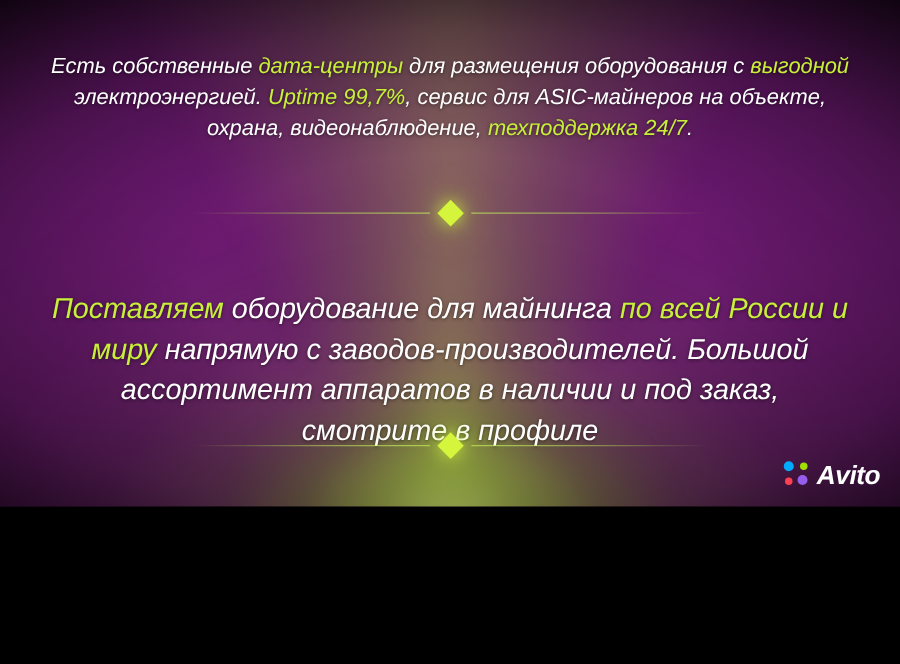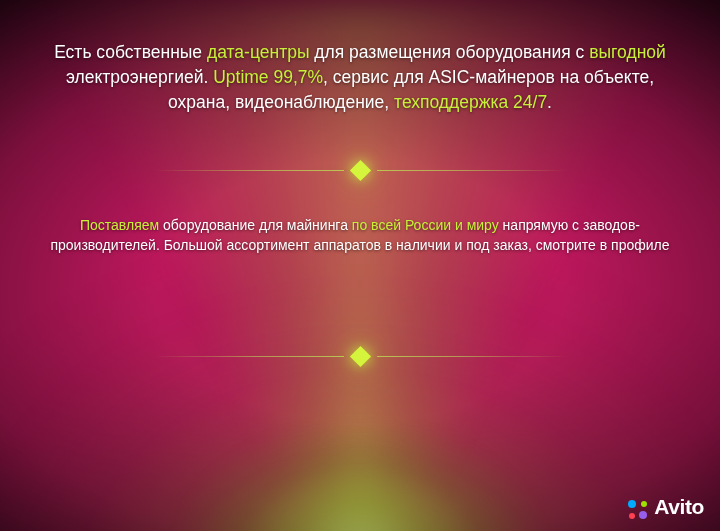--- a/index.html
+++ b/index.html
@@ -9,23 +9,24 @@
   }
   body {
     width: 720px;
     height: 531px;
     overflow: hidden;
     font-family: "Liberation Sans", sans-serif;
   }
   .stage {
     position: relative;
     width: 720px;
-    height: 531px;
-    background: #be185d;
+    height: 405px;
+    background: #701a75;
     overflow: hidden;
+    font-style: italic;
   }
   
   .glow-base {
     position: absolute;
     left: 50%;
     bottom: -150px;
     width: 1100px;
     height: 760px;
     transform: translateX(-50%);
     background: radial-gradient(ellipse 52% 58% at 50% 88%,
@@ -94,21 +95,21 @@
     left: 0;
     right: 0;
     text-align: center;
     color: #ffffff;
     line-height: 1.42;
     padding: 0 40px;
     box-sizing: border-box;
     text-shadow: 0 1px 3px rgba(0,0,0,0.55);
   }
   .block-1 { top: 40px;  font-size: 17.5px; }
-  .block-2 { top: 216px; font-size: 14px; }
+  .block-2 { top: 230px; font-size: 23px; }
   .block-3 { top: 414px; font-size: 17.5px; }
 
   .hl { color: #c8f03a; }
 
   
   .divider {
     position: absolute;
     left: 0;
     right: 0;
     height: 26px;
@@ -134,21 +135,21 @@
     margin: 0 9px;
     box-shadow: 0 0 14px rgba(205,245,60,0.9), 0 0 30px rgba(190,235,55,0.55);
   }
 
   
   .avito {
     position: absolute;
     right: 16px;
     bottom: 12px;
     display: flex;
-    align-items: flex-end;
+    align-items: flex-start;
     gap: 7px;
     z-index: 9;
   }
   .avito-dots {
     position: relative;
     width: 19px;
     height: 19px;
   }
   .avito-dots i {
     position: absolute;

